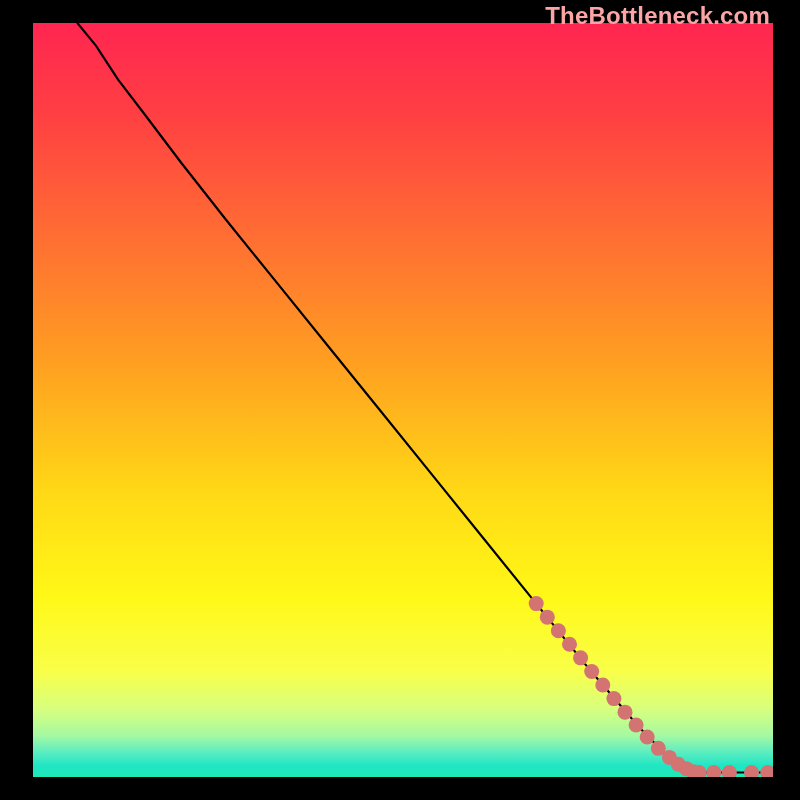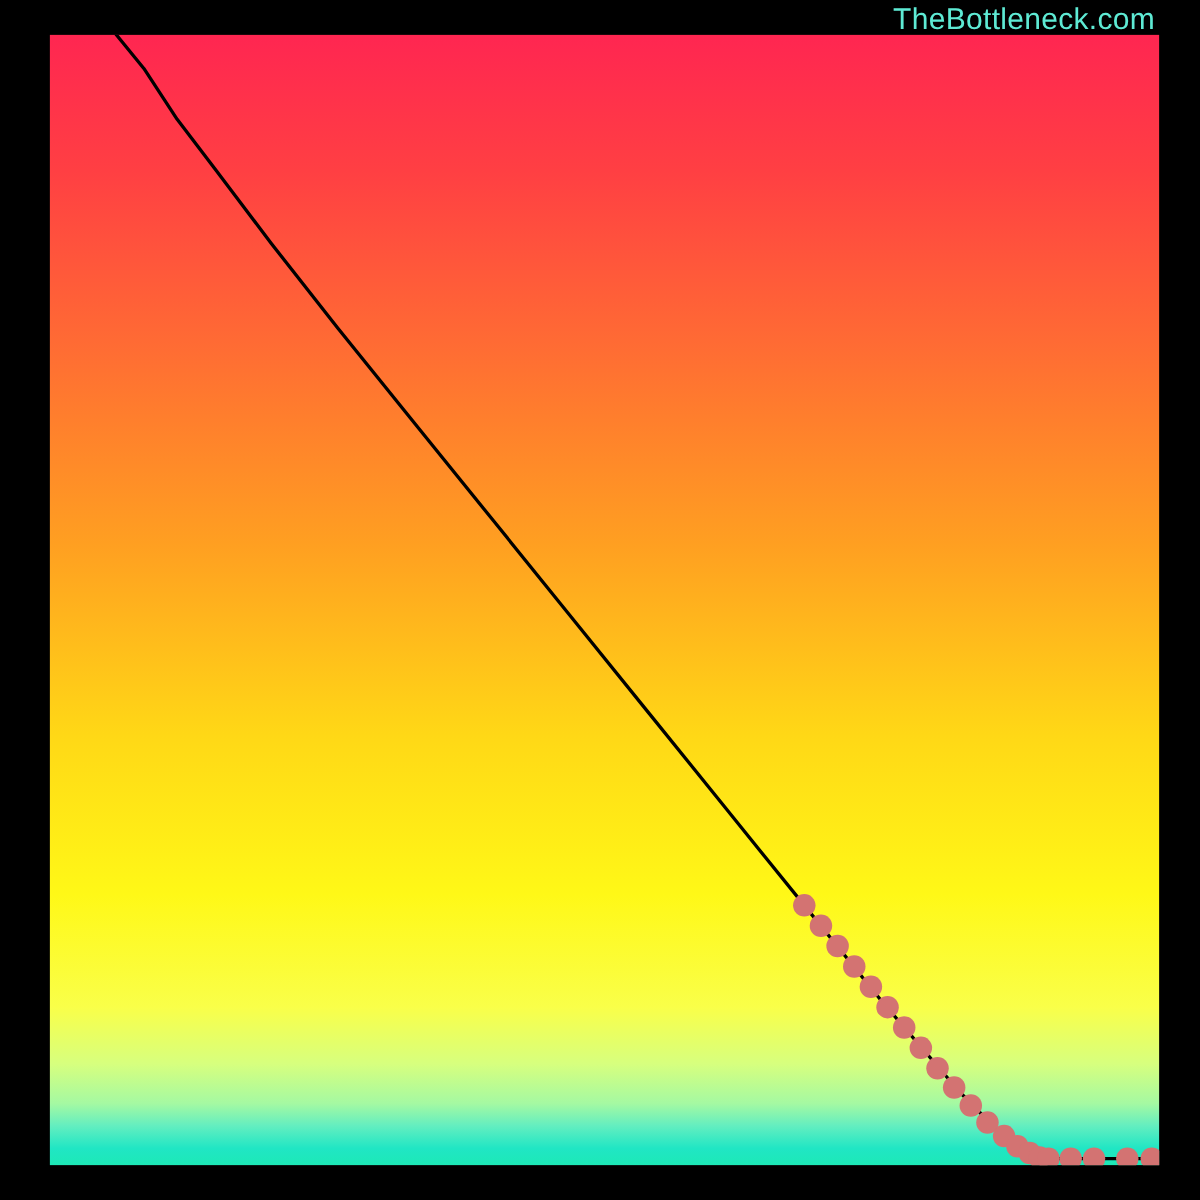--- a/index.html
+++ b/index.html
@@ -24,23 +24,24 @@
     top: 23px;
     width: 740px;
     height: 754px;
     overflow: hidden;
   }
   .watermark {
     position: absolute;
     top: 2px;
     right: 30px;
     font-family: Arial, Helvetica, sans-serif;
-    font-size: 20px;
-    color: #5eead4;
+    font-size: 24px;
+    color: #fca5a5;
     letter-spacing: 0.2px;
+    font-weight: bold;
   }
   svg { display: block; }
 </style>
 </head>
 <body>
 
 <div class="frame">
 
   <div class="plot">
     <svg id="chart-svg" width="740" height="754" viewBox="0 0 740 754">

